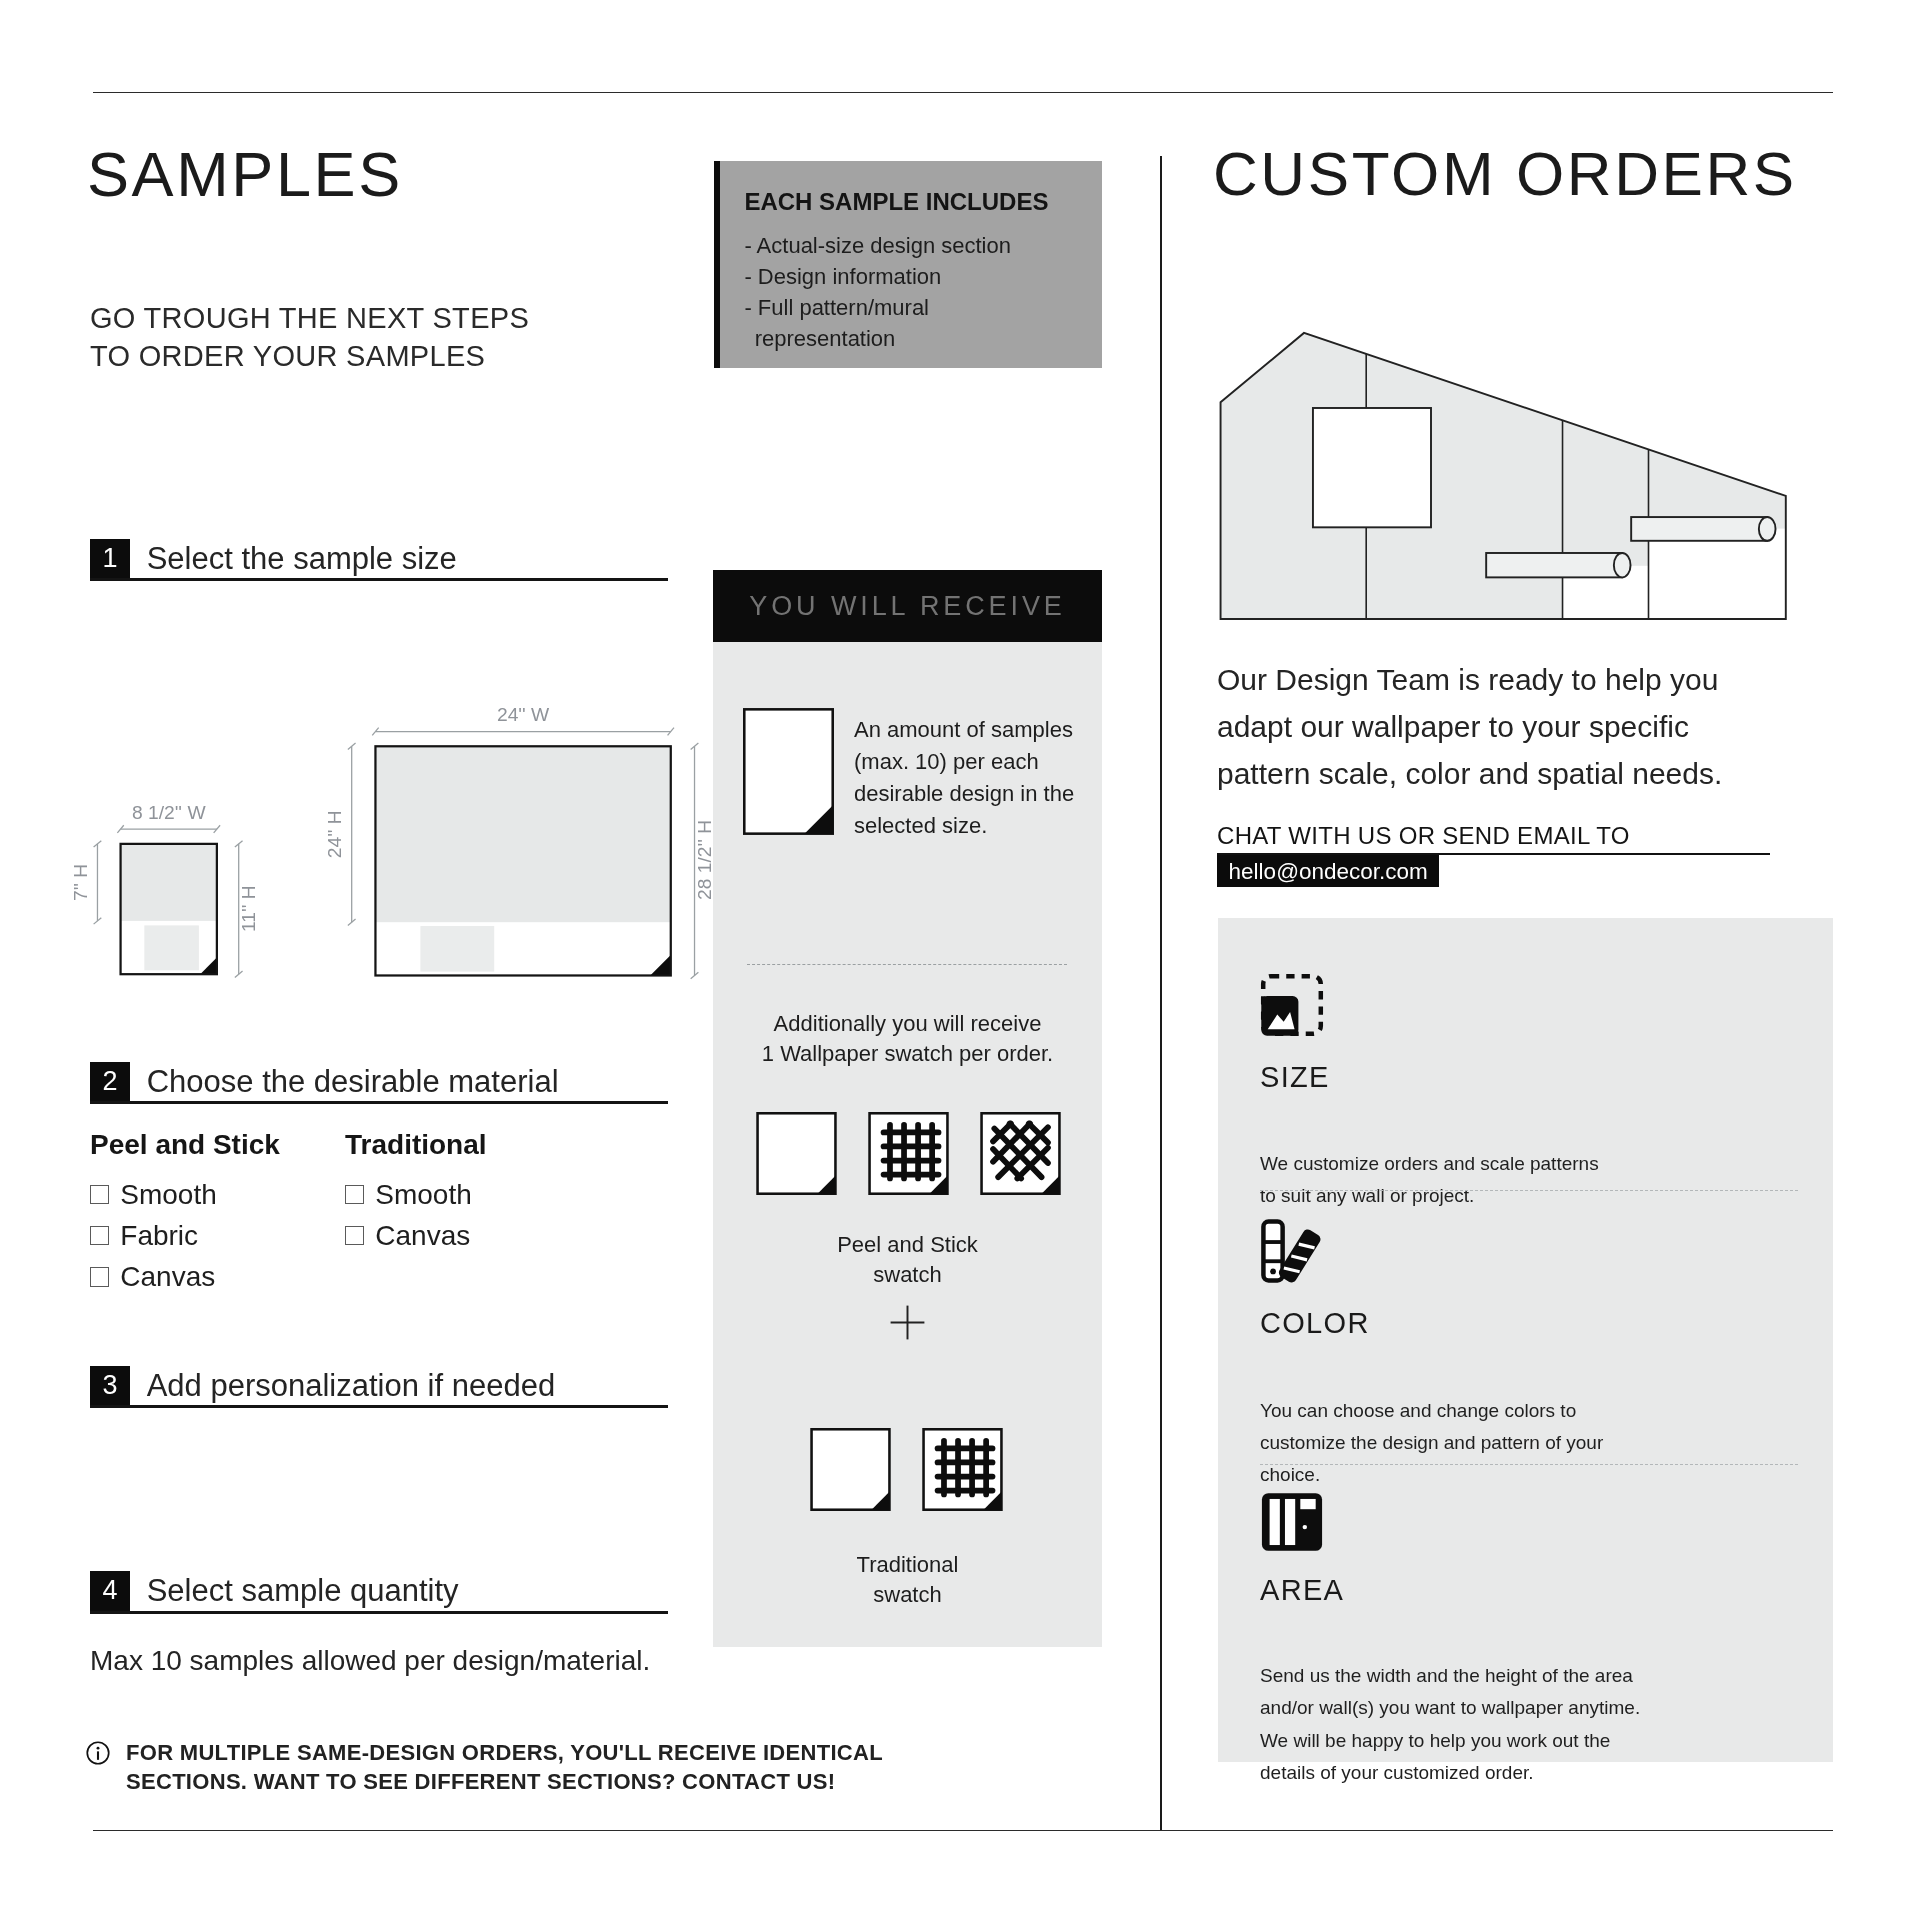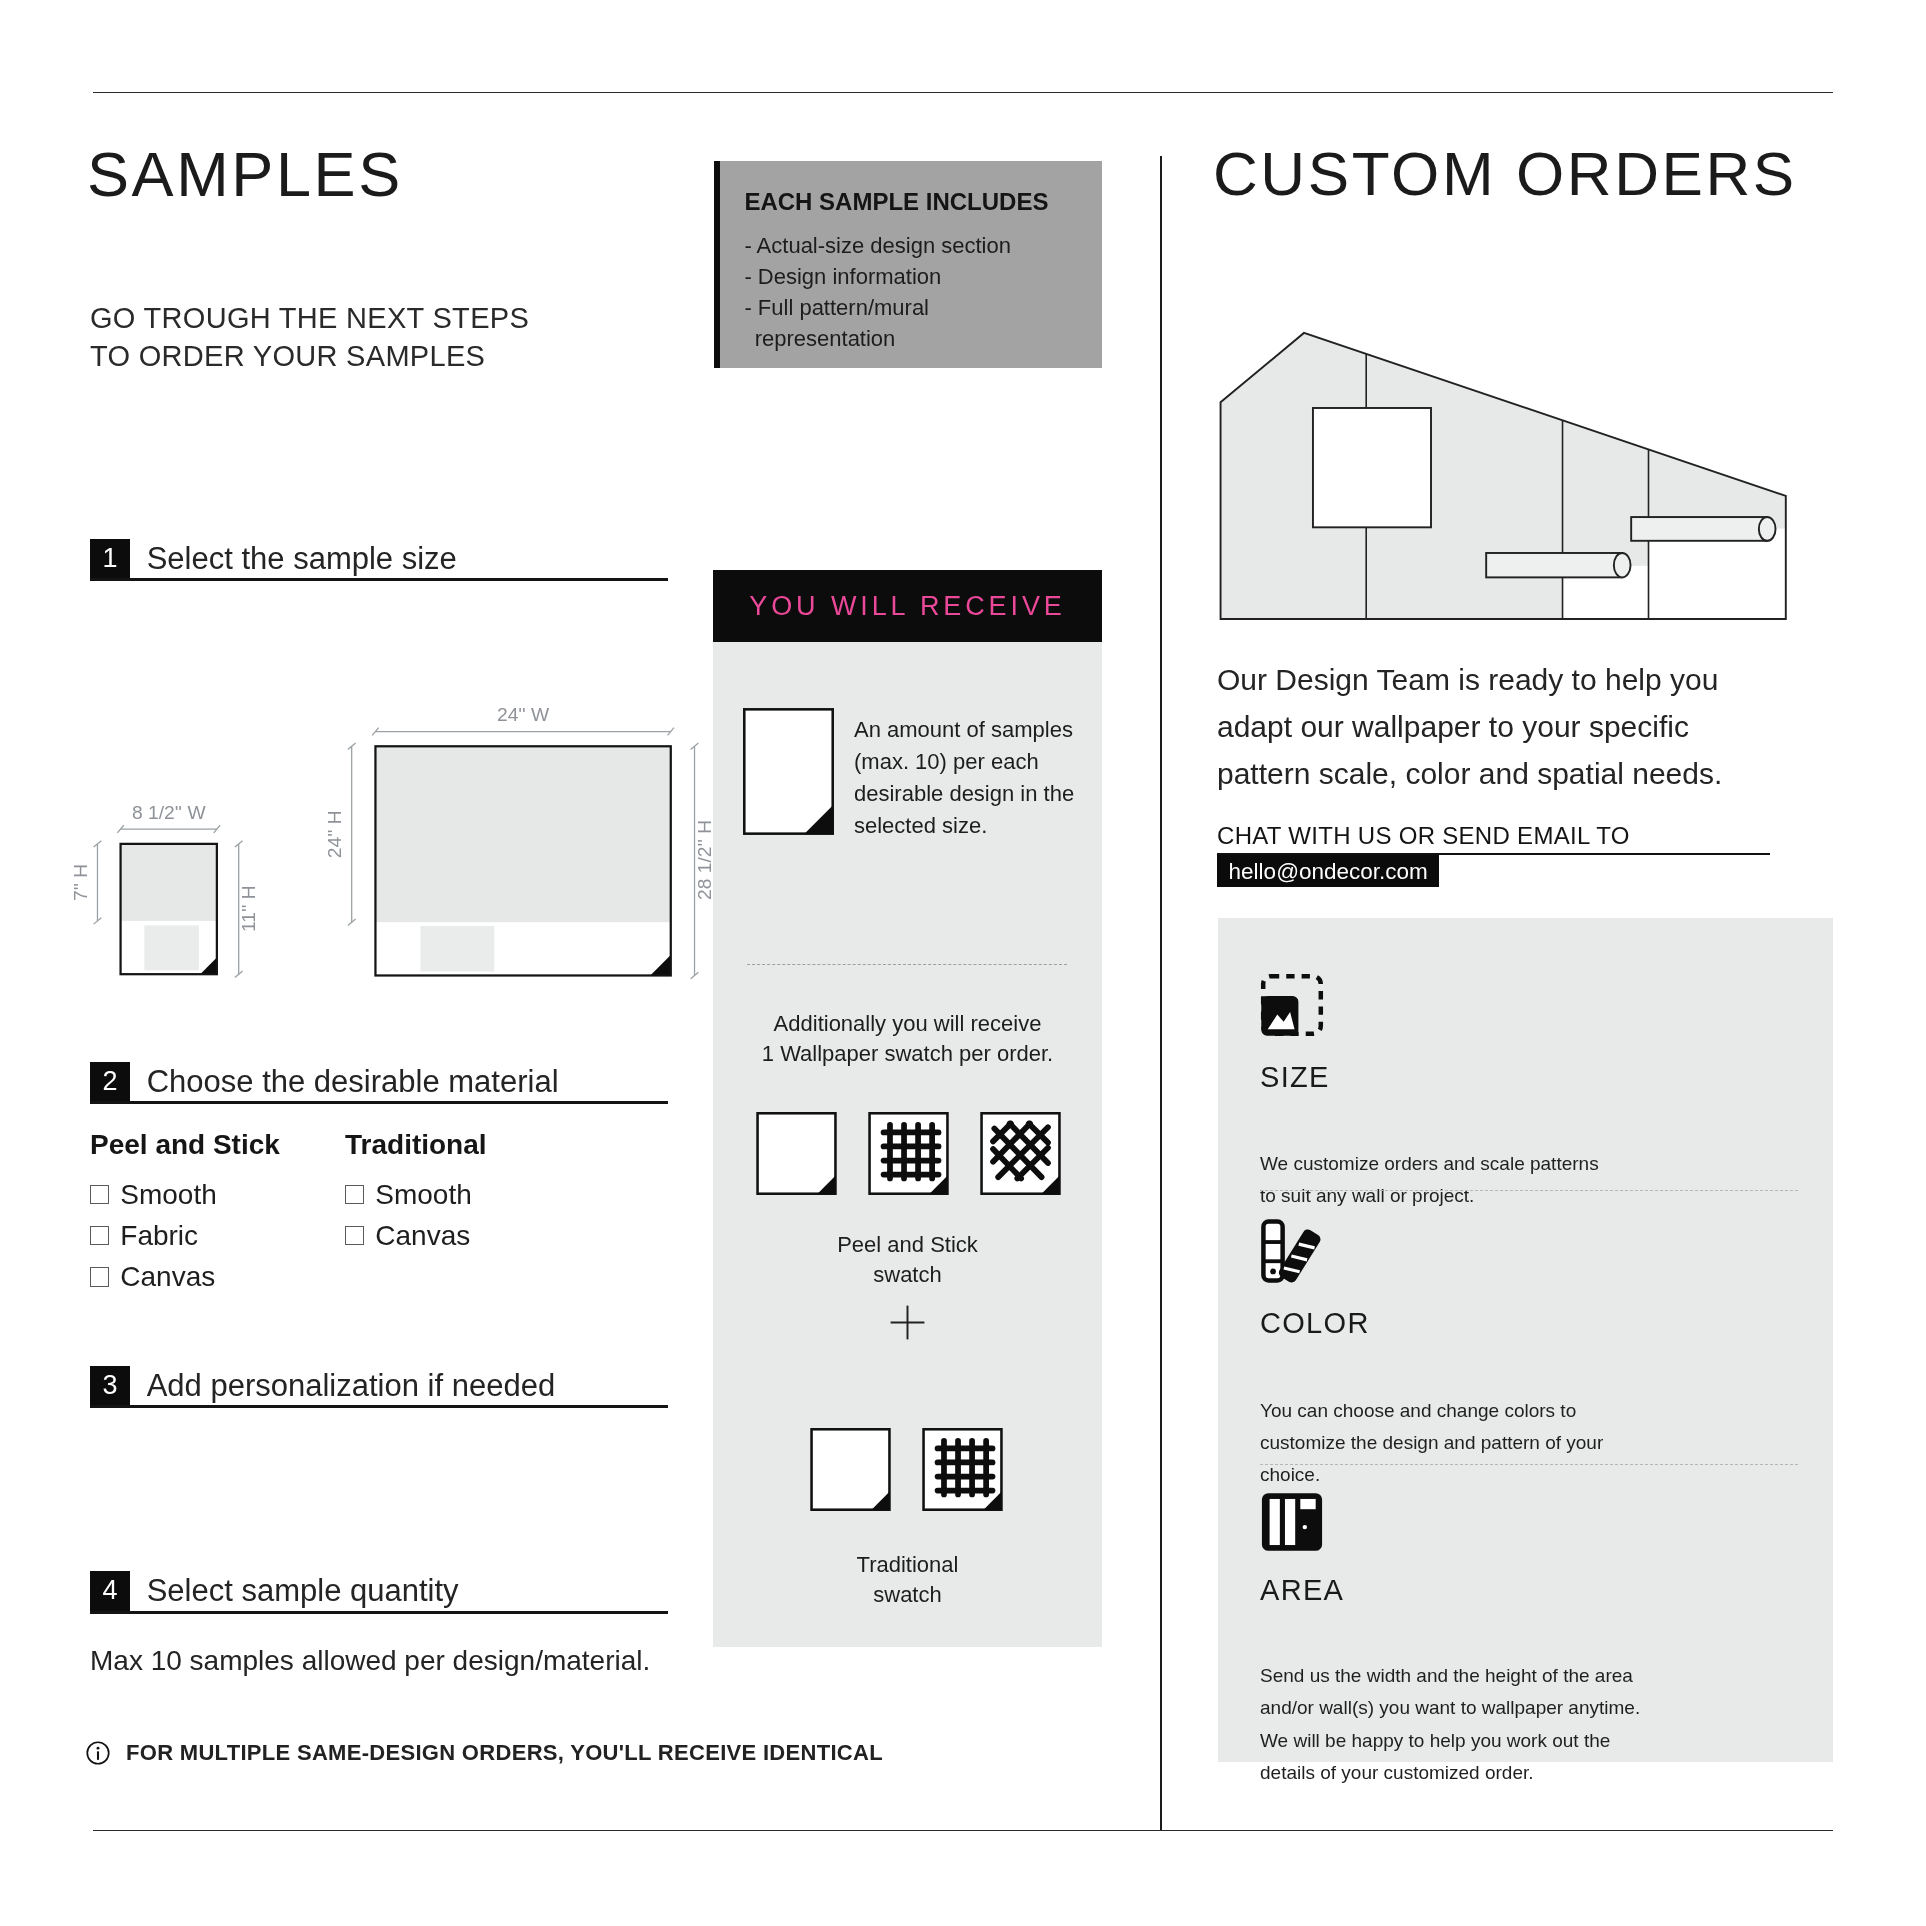--- a/index.html
+++ b/index.html
@@ -18,21 +18,21 @@
   .opt-row{display:flex;align-items:center;gap:11px;margin-bottom:11.6px;height:29.5px;}
   .cbx{width:17.3px;height:17.3px;border:1.3px solid #5a5a5a;background:#ffffff;flex:0 0 auto;}
   .opt-label{font-size:28px;font-weight:400;color:#1e1e1e;white-space:nowrap;}
   .step-body{font-size:29.5px;font-weight:300;line-height:41px;color:#242424;}
   .note-line{font-size:22px;font-weight:700;letter-spacing:0.3px;color:#222222;white-space:nowrap;}
   .inc-box{background:#a3a3a3;border-left:6.4px solid #0c0c0c;box-sizing:border-box;
            padding:27px 19px 0 24.4px;}
   .inc-title{font-size:24px;font-weight:700;color:#141414;margin-bottom:14px;}
   .inc-item{font-size:22px;font-weight:400;line-height:31px;color:#1d1d1d;}
   .inc-item.cont{padding-left:10.3px;}
-  .banner{background:#0c0c0c;color:#ec4899;display:flex;align-items:center;justify-content:center;
+  .banner{background:#0c0c0c;color:#737373;display:flex;align-items:center;justify-content:center;
           font-size:27px;font-weight:300;letter-spacing:3.9px;white-space:nowrap;}
   .panel{background:#e8e9e9;}
   .mid-text{font-size:22px;font-weight:400;line-height:32px;color:#1d1d1d;}
   .centered{text-align:center;}
   .dashed{border-top:1.3px dashed #9ba0a2;height:0;}
   .cap{font-size:22px;font-weight:400;line-height:29.5px;color:#1d1d1d;}
   .c-body-line{font-size:30px;font-weight:300;line-height:47px;color:#242424;white-space:nowrap;}
   .chat{font-size:24px;font-weight:400;letter-spacing:0.3px;color:#141414;white-space:nowrap;}
   .email-box{display:inline-block;background:#0b0b0b;color:#ffffff;font-size:22.5px;
              line-height:31px;padding:0.6px 11.6px;white-space:nowrap;}
@@ -158,20 +158,21 @@
   </div>
   <div class="abs step-underline" style="left:90px;top:1611px;"></div>
   <div class="abs step-body" style="left:90px;top:1640px;font-size:28px;">Max 10 samples allowed per design/material.</div>
 
   <svg class="abs" style="left:85px;top:1740px;" width="26" height="26" viewBox="0 0 40 40">
     <circle cx="20" cy="20" r="16.5" fill="none" stroke="#111111" stroke-width="2.6"></circle>
     <circle cx="20" cy="12.5" r="2.2" fill="#111111"></circle>
     <rect x="18.4" y="17.5" width="3.2" height="13" fill="#111111"></rect>
   </svg>
   <div class="abs note-line" style="left:126px;top:1740px;">FOR MULTIPLE SAME-DESIGN ORDERS, YOU'LL RECEIVE IDENTICAL</div>
+  <div class="abs note-line" style="left:126px;top:1769px;">SECTIONS. WANT TO SEE DIFFERENT SECTIONS? CONTACT US!</div>
 
   <div class="abs inc-box" style="left:714px;top:161px;width:388px;height:207px;">
     <div class="inc-title">EACH SAMPLE INCLUDES</div>
     <div class="inc-item">- Actual-size design section</div>
     <div class="inc-item">- Design information</div>
     <div class="inc-item">- Full pattern/mural</div>
     <div class="inc-item cont">representation</div>
   </div>
 
   <div class="abs banner" style="left:713px;top:570px;width:389px;height:72px;">YOU WILL RECEIVE</div>

